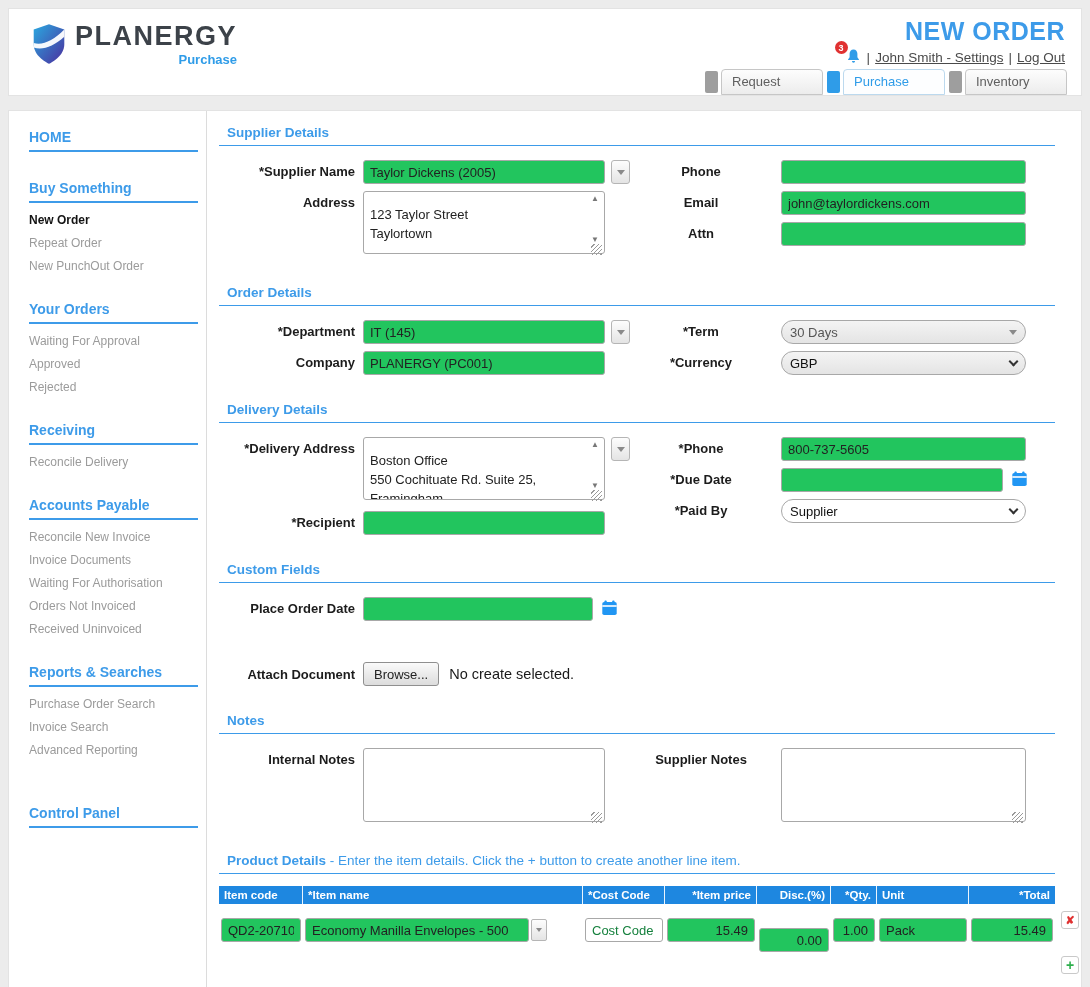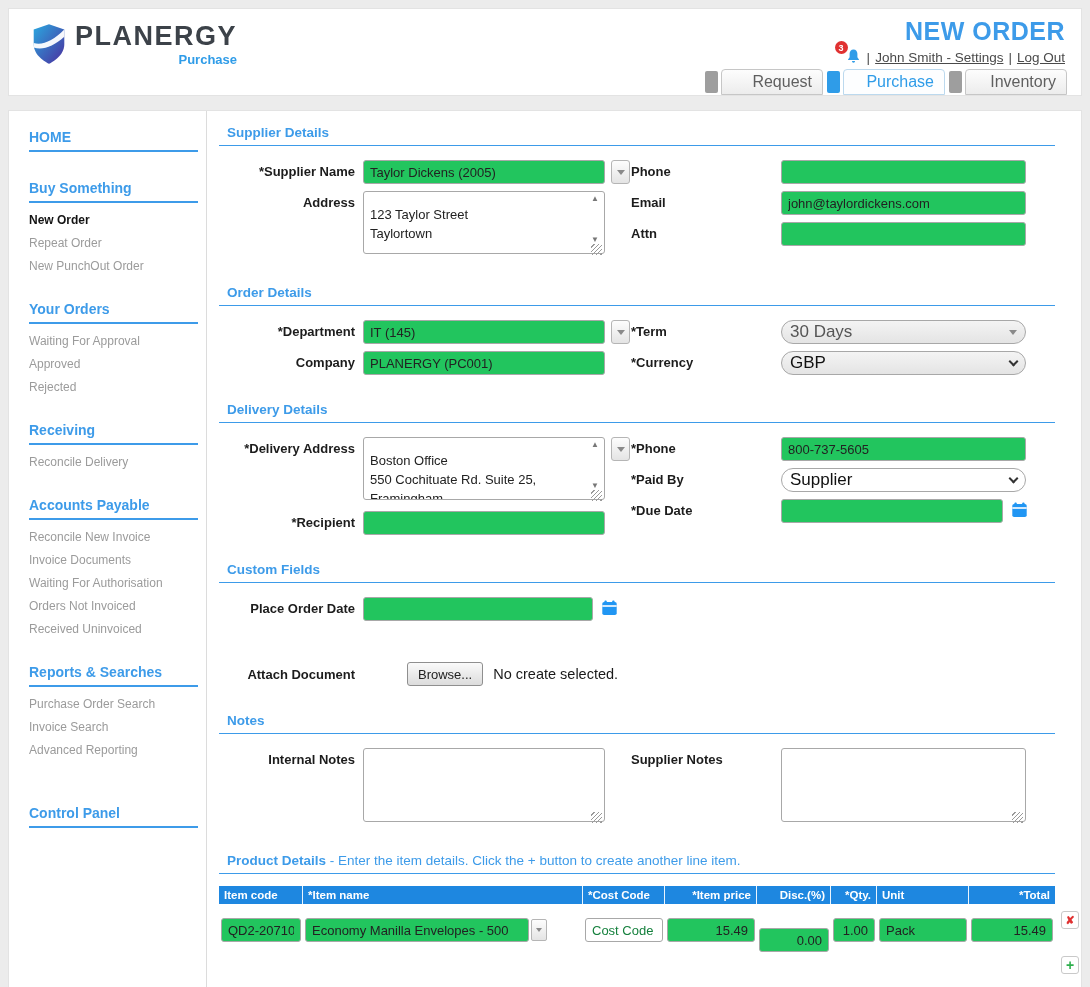--- a/index.html
+++ b/index.html
@@ -16,21 +16,21 @@
   .page-title { font-size:25px; font-weight:bold; color:#3d9be9; letter-spacing:0.5px; }
   .user-row { margin-top:2px; font-size:13.5px; color:#4a4a4a; display:flex; align-items:center; justify-content:flex-end; gap:5px; }
   .user-row a { color:#4a4a4a; text-decoration:underline; cursor:pointer; }
   .bell-wrap { position:relative; width:20px; height:18px; }
   .badge { position:absolute; top:-7px; left:-7px; background:#e03131; color:#fff; font-size:9px; font-weight:bold;
            width:13px; height:13px; border-radius:50%; display:flex; align-items:center; justify-content:center; }
   .tabs { position:absolute; right:14px; bottom:0; display:flex; align-items:flex-end; }
   .tab { display:flex; align-items:center; margin-left:4px; cursor:pointer; }
   .tab-handle { width:13px; height:22px; background:#9e9e9e; border-radius:2px; margin-right:3px; }
   .tab.active .tab-handle { background:#2f9ce8; }
-  .tab-box { min-width:102px; height:26px; line-height:24px; text-align:right; font-size:16px; color:#5f5f5f;
+  .tab-box { min-width:102px; height:26px; line-height:24px; text-align:left; font-size:13px; color:#5f5f5f;
              background:linear-gradient(#fdfdfd,#ececec); border:1px solid #c6c6c6; border-radius:4px 4px 0 0; padding:0 10px; }
   .tab.active .tab-box { background:#fdfeff; color:#2f9ce8; border-color:#bcd9ee; }
 
   
   .main-card { margin-top:14px; background:#fff; border:1px solid #e3e3e3; display:flex; }
   .sidebar { width:198px; padding:16px 8px 30px 20px; border-right:1px solid #dcdcdc; flex-shrink:0; }
   .side-title { color:#3d9be9; font-weight:bold; font-size:14px; padding-bottom:5px; border-bottom:2px solid #3d9be9;
                 margin-bottom:10px; margin-top:28px; cursor:pointer; }
   .side-title.first { margin-top:2px; }
   .side-title.gap-big { margin-top:48px; }
@@ -38,46 +38,46 @@
   .side-item.active { color:#141414; font-weight:bold; }
 
   .content { flex:1; padding:14px 26px 26px 12px; }
   .section-title { color:#3d9be9; font-weight:bold; font-size:13.5px; padding:0 0 5px 8px; border-bottom:1px solid #3d9be9; }
   .section-title .subtitle { font-weight:normal; }
   .section-body { padding:14px 0 20px 0; display:flex; }
   .col-left { width:412px; flex-shrink:0; }
   .col-right { flex:1; }
   .frow { display:flex; align-items:flex-start; margin-bottom:7px; }
   .flabel { width:144px; text-align:right; font-weight:bold; font-size:13px; color:#1c1c1c; padding-right:8px; padding-top:4px; flex-shrink:0; }
-  .flabel-r { width:150px; text-align:left; font-weight:bold; font-size:13px; color:#1c1c1c; padding-right:10px; padding-top:4px; flex-shrink:0; }
+  .flabel-r { width:150px; text-align:center; font-weight:bold; font-size:13px; color:#1c1c1c; padding-right:10px; padding-top:4px; flex-shrink:0; }
   input[type=text] { height:24px; border:1px solid #a8a8a8; border-radius:3px; font-size:13px; padding:0 6px;
                      font-family:"Liberation Sans", sans-serif; color:#222; background:#22c55e; }
   .w240 { width:242px; } .w245 { width:245px; }
   .dd-btn { width:19px; height:24px; margin-left:6px; border:1px solid #b5b5b5; border-radius:3px;
             background:linear-gradient(#fdfdfd,#e4e4e4); display:flex; align-items:center; justify-content:center; cursor:pointer; flex-shrink:0; }
   .tri { width:0; height:0; border-left:4px solid transparent; border-right:4px solid transparent; border-top:5px solid #8a8a8a; }
   .ta-wrap { position:relative; width:242px; }
   .ta-wrap.r { width:245px; }
   textarea { width:100%; border:1px solid #a8a8a8; border-radius:3px; font-size:13px; line-height:1.45;
              padding:14px 20px 3px 6px; font-family:"Liberation Sans", sans-serif; color:#222; resize:none; overflow:hidden; }
   textarea.notes { height:74px; padding-right:6px; }
   textarea.addr { height:63px; }
   .fake-scroll { position:absolute; top:3px; right:3px; bottom:14px; width:14px; display:flex; flex-direction:column;
                  justify-content:space-between; align-items:center; color:#777; font-size:8px; pointer-events:none; }
   .grip { position:absolute; right:3px; bottom:3px; width:11px; height:11px; pointer-events:none;
           background:repeating-linear-gradient(135deg, transparent 0 2px, #9a9a9a 2px 3px); }
   .sel { display:flex; justify-content:space-between; align-items:center; padding:0 8px; height:24px;
-         border:1px solid #a8a8a8; border-radius:12px; font-size:17px; cursor:pointer; }
+         border:1px solid #a8a8a8; border-radius:12px; font-size:13px; cursor:pointer; }
   .sel.gray { background:linear-gradient(#f4f4f4,#e4e4e4); color:#555; }
   .sel.gray2 { background:linear-gradient(#f4f4f4,#e4e4e4); color:#111; }
   .sel.white { background:#fff; color:#111; }
   .chev { width:7px; height:7px; border-right:2px solid #333; border-bottom:2px solid #333; transform:rotate(45deg); margin-top:-4px; }
   .cal-btn { margin-left:8px; margin-top:3px; cursor:pointer; flex-shrink:0; }
   .browse-btn { height:24px; padding:0 10px; border:1px solid #8f8f8f; border-radius:3px; font-size:13px; color:#222;
-                background:linear-gradient(#fafafa,#dcdcdc); cursor:pointer; font-family:"Liberation Sans", sans-serif;margin-left:44px; }
+                background:linear-gradient(#fafafa,#dcdcdc); cursor:pointer; font-family:"Liberation Sans", sans-serif; }
   .nofile { font-size:14.5px; color:#1a1a1a; margin-left:10px; padding-top:3px; }
 
   
   .pt { margin-top:12px; }
   .pt-header { display:flex; background:#1e87e0; color:#fff; font-size:11.5px; font-weight:bold; height:18px; align-items:center; }
   .pt-header .hc { padding:0 5px; border-right:1px solid #eaf4fd; height:18px; line-height:18px; overflow:hidden; white-space:nowrap; }
   .pt-header .hc:last-child { border-right:none; }
   .c-code { width:84px; } .c-name { width:280px; } .c-cost { width:82px; } .c-price { width:92px; }
   .c-disc { width:74px; } .c-qty { width:46px; } .c-unit { width:92px; } .c-total { flex:1; }
   .ar { text-align:right; }
@@ -290,37 +290,37 @@
             <div class="flabel">*Recipient</div>
             <input type="text" class="w240" value="" style="">
           </div>
         </div>
         <div class="col-right">
           <div class="frow">
             <div class="flabel-r">*Phone</div>
             <input type="text" class="w245" value="800-737-5605" style="">
           </div>
           <div class="frow">
-            <div class="flabel-r">*Paid By</div>
-            <div class="sel white w245">
-              <span>Supplier</span>
-              <span class="chev"></span>
-            </div>
-          </div>
-          <div class="frow">
             <div class="flabel-r">*Due Date</div>
             <input type="text" style="width: 222px;" value="">
             <span class="cal-btn">
               <svg width="17" height="16" viewBox="0 0 16 16">
                 <rect x="3" y="0.5" width="2.2" height="3.5" rx="0.8" fill="#2196f3"></rect>
                 <rect x="10.8" y="0.5" width="2.2" height="3.5" rx="0.8" fill="#2196f3"></rect>
                 <rect x="0.8" y="2" width="14.4" height="13" rx="1.8" fill="#2196f3"></rect>
                 <rect x="0.8" y="5.2" width="14.4" height="1.6" fill="#ffffff"></rect>
               </svg>
             </span>
+          </div>
+          <div class="frow">
+            <div class="flabel-r">*Paid By</div>
+            <div class="sel white w245">
+              <span>Supplier</span>
+              <span class="chev"></span>
+            </div>
           </div>
         </div>
       </div>
 
       <div class="section-title">Custom Fields</div>
       <div class="section-body">
         <div class="col-left" style="width:auto;">
           <div class="frow">
             <div class="flabel">Place Order Date</div>
             <input type="text" style="width: 230px;" value="">

